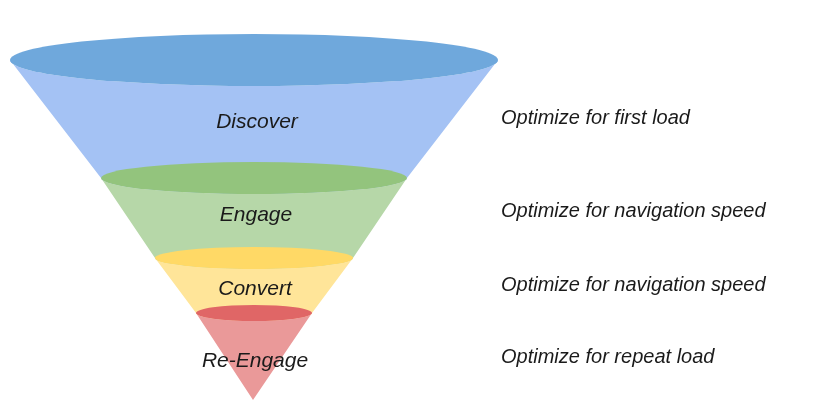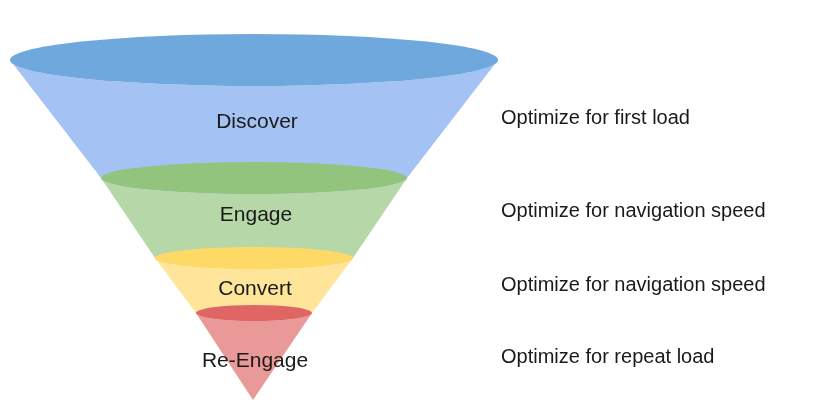--- a/index.html
+++ b/index.html
@@ -11,20 +11,21 @@
     width: 837px;
     height: 417px;
     font-family: "Liberation Sans", sans-serif;
     overflow: hidden;
   }
   #diagram-root {
     position: relative;
     width: 712px;
     height: 417px;
     background: #ffffff;
+    font-style: italic;
   }
   #funnel-svg {
     position: absolute;
     left: 0;
     top: 0;
     width: 837px;
     height: 417px;
   }
   .stage-label {
     font-family: "Liberation Sans", sans-serif;

